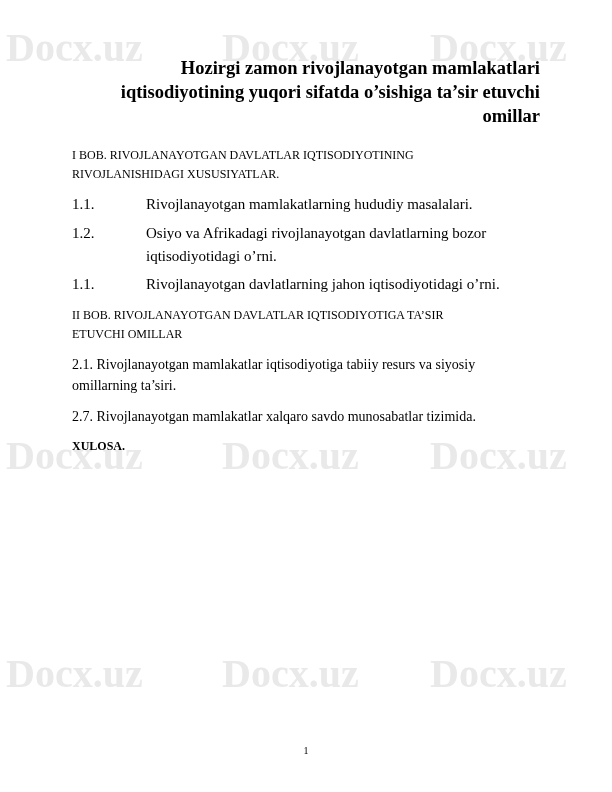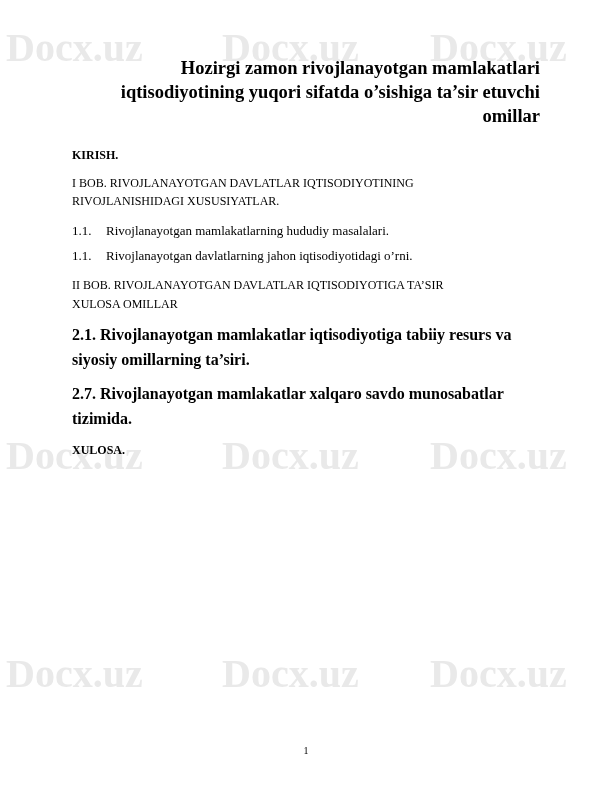--- a/index.html
+++ b/index.html
@@ -57,37 +57,38 @@
     margin-top: 18px;
   }
 
   .p {
     font-size: 12px;
     line-height: 1.55;
     color: #000;
     margin: 0 0 9px 0;
   }
   .p.bold { font-weight: bold; }
-  .p.small { font-size: 16px; font-weight: bold; }
+  .p.small { font-size: 14px; }
 
   .head-two-line {
     margin-bottom: 10px;
   }
   .head-two-line .l {
     display: block;
     font-weight: normal;
     font-size: 12px;
     line-height: 1.55;
   }
 
   .numbered {
     display: flex;
-    font-size: 13px;
+    font-size: 15px;
     line-height: 1.55;
     margin: 0 0 5px 0;
+    gap: 40px;
   }
   .numbered .num {
     width: 34px;
     flex: 0 0 34px;
   }
   .numbered .txt {
     flex: 1 1 auto;
   }
 
   .spacer-6 { height: 5px; }
@@ -117,41 +118,44 @@
   <div class="wm" style="left:222px;top:650px;">Docx.uz</div>
   <div class="wm" style="left:430px;top:650px;">Docx.uz</div>
 </div>
 
 <div class="page">
 
   <h1 class="title">Hozirgi zamon rivojlanayotgan mamlakatlari iqtisodiyotining yuqori sifatda o’sishiga ta’sir etuvchi omillar</h1>
 
   <div class="body-block">
 
-    <p class="p bold">KIRISH.</p>
 
     <div class="head-two-line">
       <span class="l">I BOB. RIVOJLANAYOTGAN DAVLATLAR IQTISODIYOTINING</span>
       <span class="l">RIVOJLANISHIDAGI XUSUSIYATLAR.</span>
     </div>
 
     <div class="numbered">
       <span class="num">1.1.</span>
       <span class="txt">Rivojlanayotgan mamlakatlarning hududiy masalalari.</span>
     </div>
     <div class="numbered">
+      <span class="num">1.2.</span>
+      <span class="txt">Osiyo va Afrikadagi rivojlanayotgan davlatlarning bozor iqtisodiyotidagi o’rni.</span>
+    </div>
+    <div class="numbered">
       <span class="num">1.1.</span>
       <span class="txt">Rivojlanayotgan davlatlarning jahon iqtisodiyotidagi o’rni.</span>
     </div>
 
     <div class="spacer-6"></div>
 
     <div class="head-two-line">
       <span class="l">II BOB. RIVOJLANAYOTGAN DAVLATLAR IQTISODIYOTIGA TA’SIR</span>
-      <span class="l">XULOSA OMILLAR</span>
+      <span class="l">ETUVCHI OMILLAR</span>
     </div>
 
     <p class="p small">2.1. Rivojlanayotgan mamlakatlar iqtisodiyotiga tabiiy resurs va siyosiy omillarning ta’siri.</p>
     <p class="p small">2.7. Rivojlanayotgan mamlakatlar xalqaro savdo munosabatlar tizimida.</p>
 
     <p class="p bold">XULOSA.</p>
 
   </div>
 </div>
 

